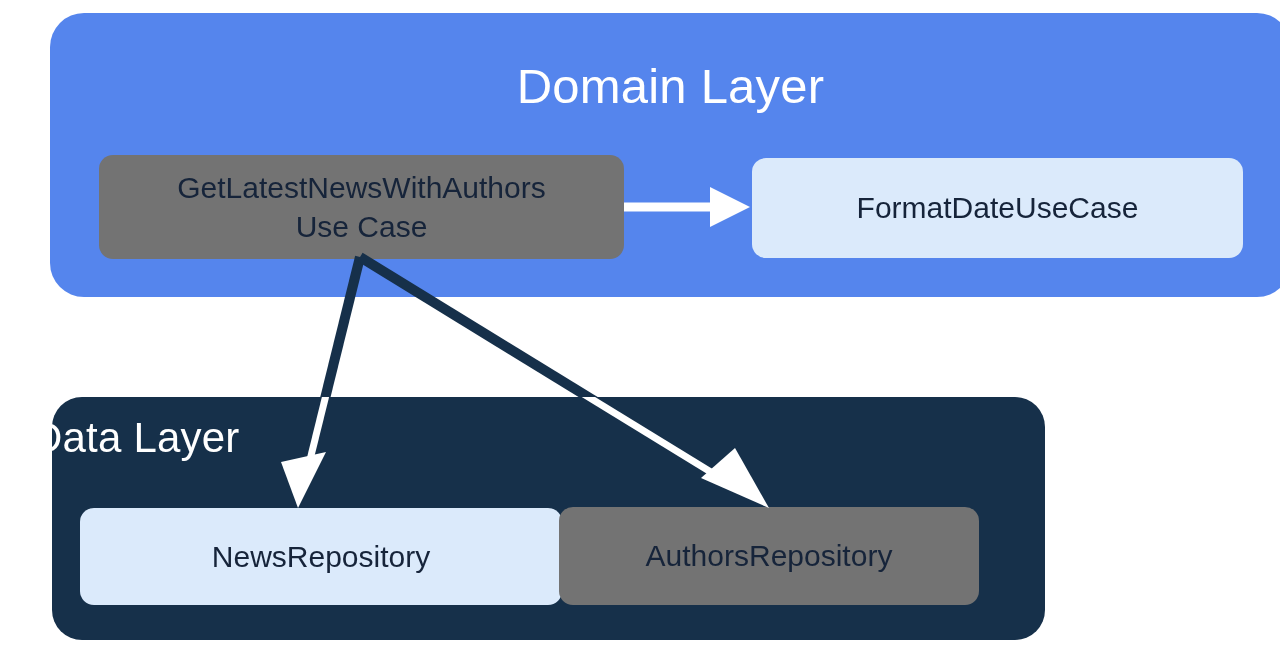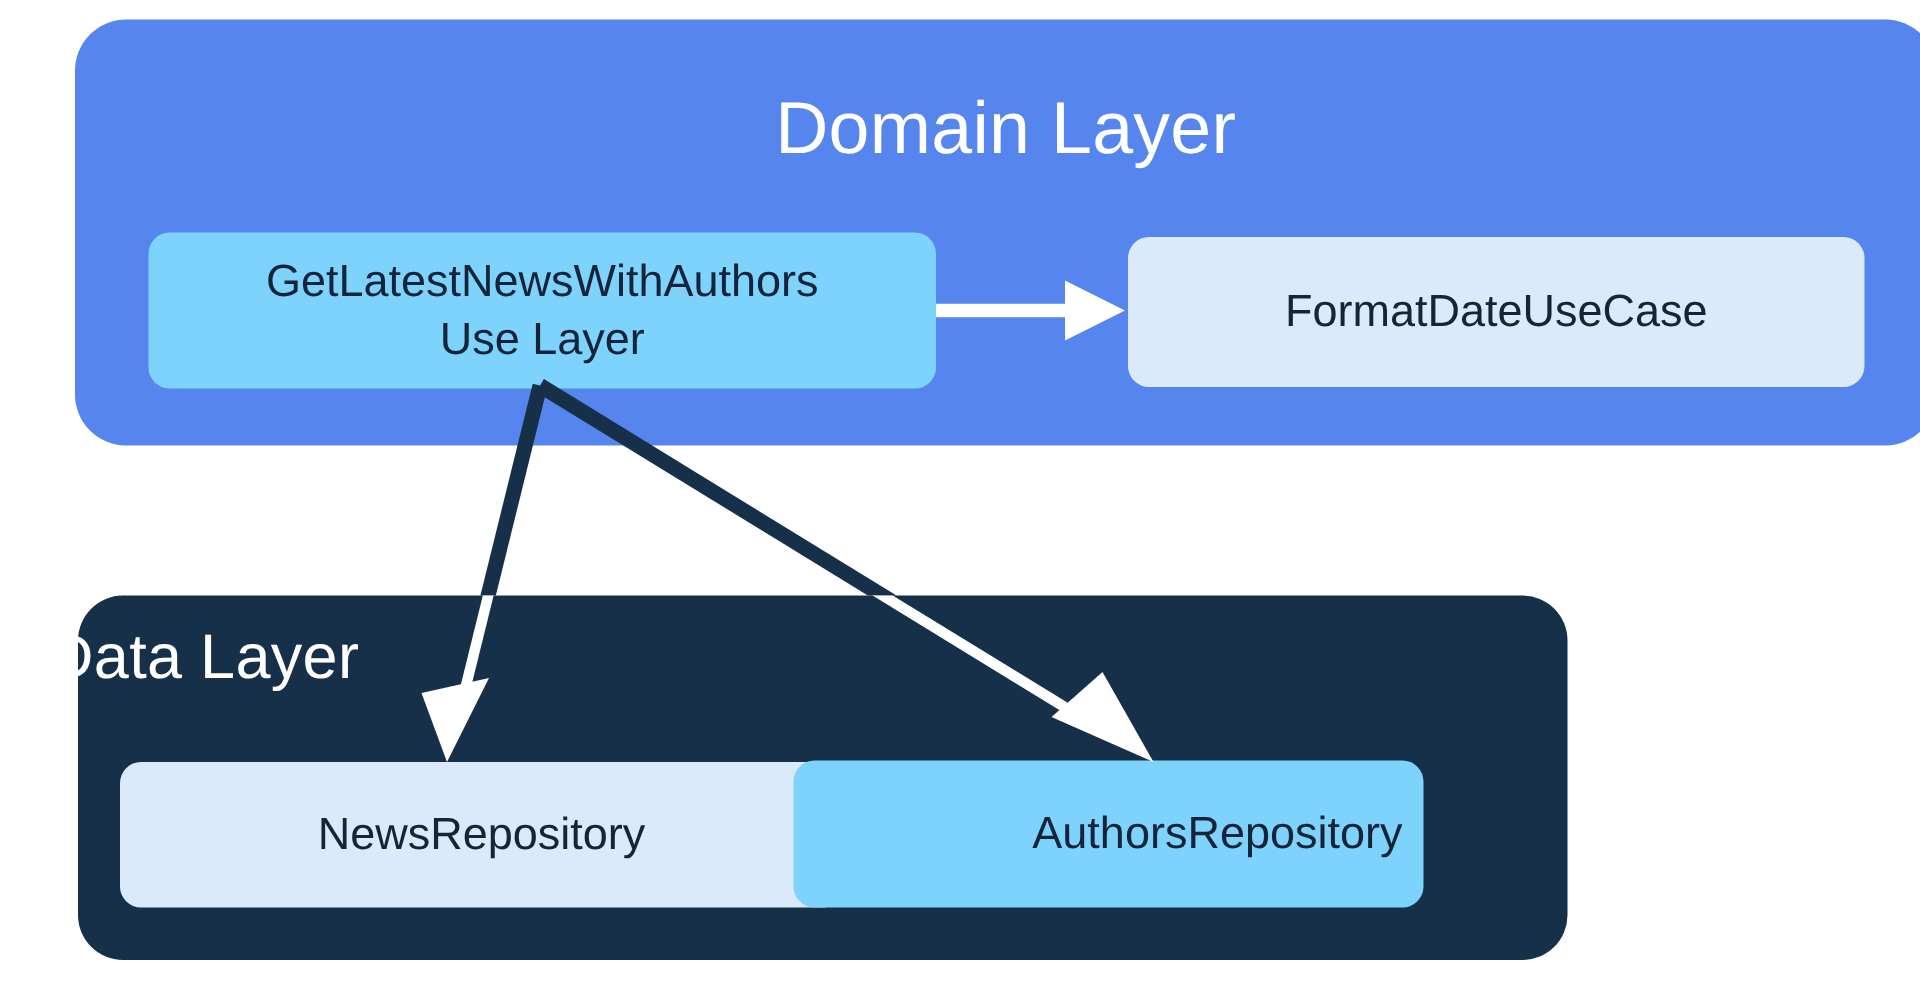--- a/index.html
+++ b/index.html
@@ -69,21 +69,21 @@
     position: absolute;
     box-sizing: border-box;
     display: flex;
     align-items: center;
     justify-content: center;
     text-align: center;
     color: #16243A;
     border-radius: 14px;
     padding: 4px 14px;
   }
-  .node-cream { background: #7dd3fc; }
+  .node-cream { background: #737373; }
   .node-blue  { background: #DBEAFB; }
 
   #node-get-latest-news {
     left: 67px;
     top: 155px;
     width: 525px;
     height: 104px;
     font-size: 30px;
     line-height: 39px;
   }
@@ -123,35 +123,35 @@
 <body>
 
 <div id="canvas">
 
   <div class="layer" id="domain-layer">
     <div class="layer-title" id="domain-layer-title">Domain Layer</div>
 
     <div class="node node-cream" id="node-get-latest-news" style="left:49px; top:142px;">
       <span>
         <span>GetLatestNewsWithAuthors</span><br>
-        <span>Use Layer</span>
+        <span>Use Case</span>
       </span>
     </div>
 
     <div class="node node-blue" id="node-format-date" style="left:702px; top:145px;">
       <span>FormatDateUseCase</span>
     </div>
   </div>
 
   <div class="layer" id="data-layer">
     <div class="node node-blue" id="node-news-repository" style="left:28px; top:111px;">
       <span>NewsRepository</span>
     </div>
 
-    <div class="node node-cream" id="node-authors-repository" style="left:477px; top:110px;justify-content:flex-end;">
+    <div class="node node-cream" id="node-authors-repository" style="left:507px; top:110px;">
       <span>AuthorsRepository</span>
     </div>
   </div>
 
   <div class="layer-title" id="data-layer-title">Data Layer</div>
 
   <svg id="connectors" viewBox="0 0 1280 661">
     <defs>
 
       <clipPath id="clip-above-data">

